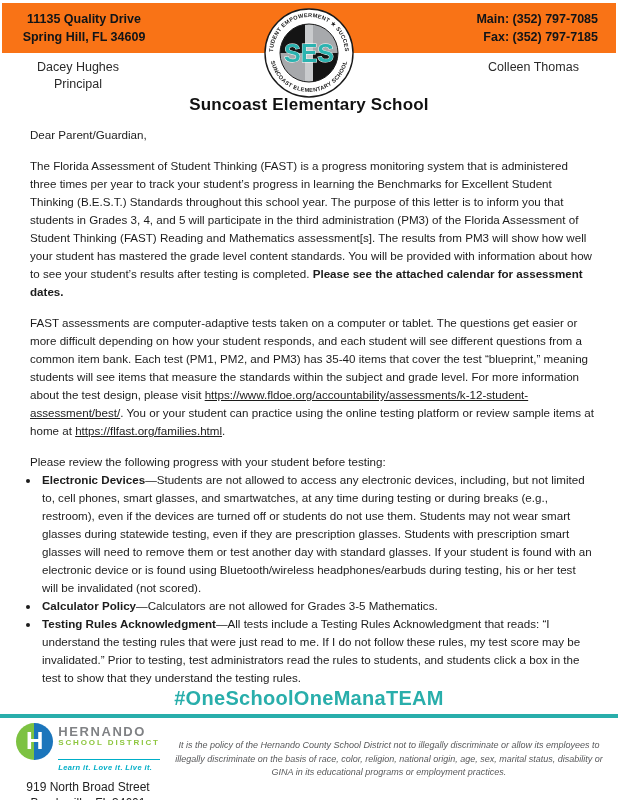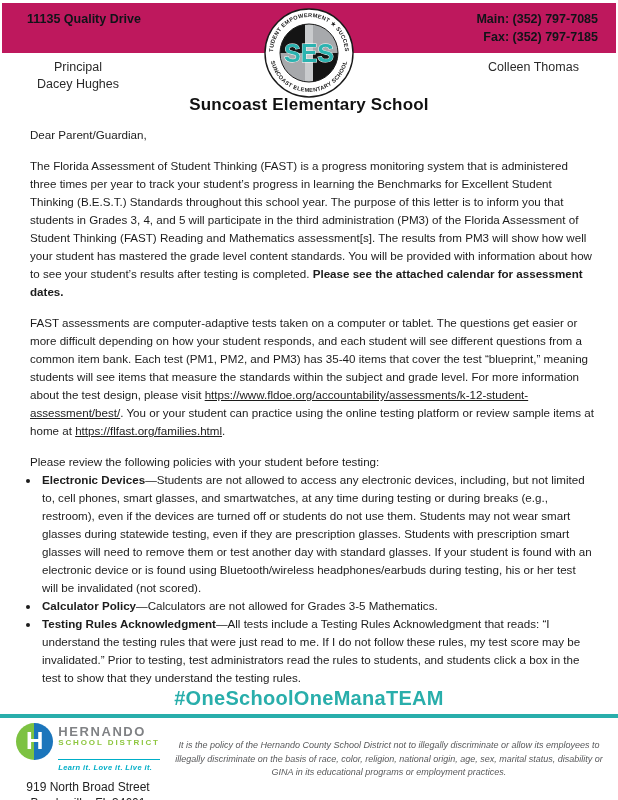--- a/index.html
+++ b/index.html
@@ -4,21 +4,21 @@
 <style>
   html,body{margin:0;padding:0;}
   body{
     width:618px;height:800px;position:relative;overflow:hidden;
     background:#ffffff;color:#1c1c1c;
     font-family:"Liberation Sans", sans-serif;
     -webkit-font-smoothing:antialiased;
   }
   .b{font-weight:bold;}
   
-  .banner{position:absolute;top:3px;left:2px;right:2px;height:50px;background:#be185d;}
+  .banner{position:absolute;top:3px;left:2px;right:2px;height:50px;background:#f97316;}
   .banner-left{position:absolute;left:12px;top:7px;width:140px;text-align:center;
     font-weight:bold;font-size:12.5px;line-height:18px;color:#101418;}
   .banner-right{position:absolute;right:18px;top:7px;width:190px;text-align:right;
     font-weight:bold;font-size:12.5px;line-height:18px;color:#101418;}
   
   .principal-left{position:absolute;left:18px;top:59px;width:120px;text-align:center;
     font-size:12.5px;line-height:17px;color:#2a2a2a;}
   .principal-right{position:absolute;right:12px;top:59px;width:145px;text-align:center;
     font-size:12.5px;line-height:17px;color:#2a2a2a;}
   
@@ -53,30 +53,31 @@
   .district-address{margin-top:6px;font-size:12px;line-height:16px;color:#222;}
   .policy-note{position:absolute;left:168px;right:8px;top:739px;text-align:center;
     font-size:9px;line-height:13.5px;font-style:italic;color:#58595b;}
 </style>
 </head>
 <body>
 
 <div class="banner">
   <div class="banner-left">
     <div>11135 Quality Drive</div>
+    <div>Spring Hill, FL 34609</div>
   </div>
   <div class="banner-right">
     <div>Main: (352) 797-7085</div>
     <div>Fax: (352) 797-7185</div>
   </div>
 </div>
 
 <div class="principal-left">
+  <div>Dacey Hughes</div>
   <div>Principal</div>
-  <div>Dacey Hughes</div>
 </div>
 
 <div class="principal-right">
   <div>Colleen Thomas</div>
 </div>
 
 <div class="ses-logo">
   <svg width="90" height="90" viewBox="0 0 90 90">
     <defs>
       <clipPath id="innerClip">
@@ -106,21 +107,21 @@
 
 <div class="school-title">Suncoast Elementary School</div>
 
 <div class="letter">
   <p class="salutation">Dear Parent/Guardian,</p>
 
   <p><span>The Florida Assessment of Student Thinking (FAST) is a progress monitoring system that is administered three times per year to track your student’s progress in learning the Benchmarks for Excellent Student Thinking (B.E.S.T.) Standards throughout this school year. The purpose of this letter is to inform you that students in Grades 3, 4, and 5 will participate in the third administration (PM3) of the Florida Assessment of Student Thinking (FAST) Reading and Mathematics assessment[s]. The results from PM3 will show how well your student has mastered the grade level content standards. You will be provided with information about how to see your student’s results after testing is completed. </span><span class="b">Please see the attached calendar for assessment dates.</span></p>
 
   <p><span>FAST assessments are computer-adaptive tests taken on a computer or tablet. The questions get easier or more difficult depending on how your student responds, and each student will see different questions from a common item bank. Each test (PM1, PM2, and PM3) has 35-40 items that cover the test “blueprint,” meaning students will see items that measure the standards within the subject and grade level. For more information about the test design, please visit </span><a class="link">https://www.fldoe.org/accountability/assessments/k-12-student-assessment/best/</a><span>. You or your student can practice using the online testing platform or review sample items at home at </span><a class="link">https://flfast.org/families.html</a><span>.</span></p>
 
-  <p style="margin-bottom:0">Please review the following policies with your student before testing:</p>
+  <p style="margin-bottom:0">Please review the following progress with your student before testing:</p>
 
   <ul class="policy-list">
     <li><span class="b">Electronic Devices</span><span>—Students are not allowed to access any electronic devices, including, but not limited to, cell phones, smart glasses, and smartwatches, at any time during testing or during breaks (e.g., restroom), even if the devices are turned off or students do not use them. Students may not wear smart glasses during statewide testing, even if they are prescription glasses. Students with prescription smart glasses will need to remove them or test another day with standard glasses. If your student is found with an electronic device or is found using Bluetooth/wireless headphones/earbuds during testing, his or her test will be invalidated (not scored).</span></li>
     <li><span class="b">Calculator Policy</span><span>—Calculators are not allowed for Grades 3-5 Mathematics.</span></li>
     <li><span class="b">Testing Rules Acknowledgment</span><span>—All tests include a Testing Rules Acknowledgment that reads: “I understand the testing rules that were just read to me. If I do not follow these rules, my test score may be invalidated.” Prior to testing, test administrators read the rules to students, and students click a box in the test to show that they understand the testing rules.</span></li>
   </ul>
 </div>
 
 <div class="hashtag">#OneSchoolOneManaTEAM</div>
 <div class="footer-rule"></div>

